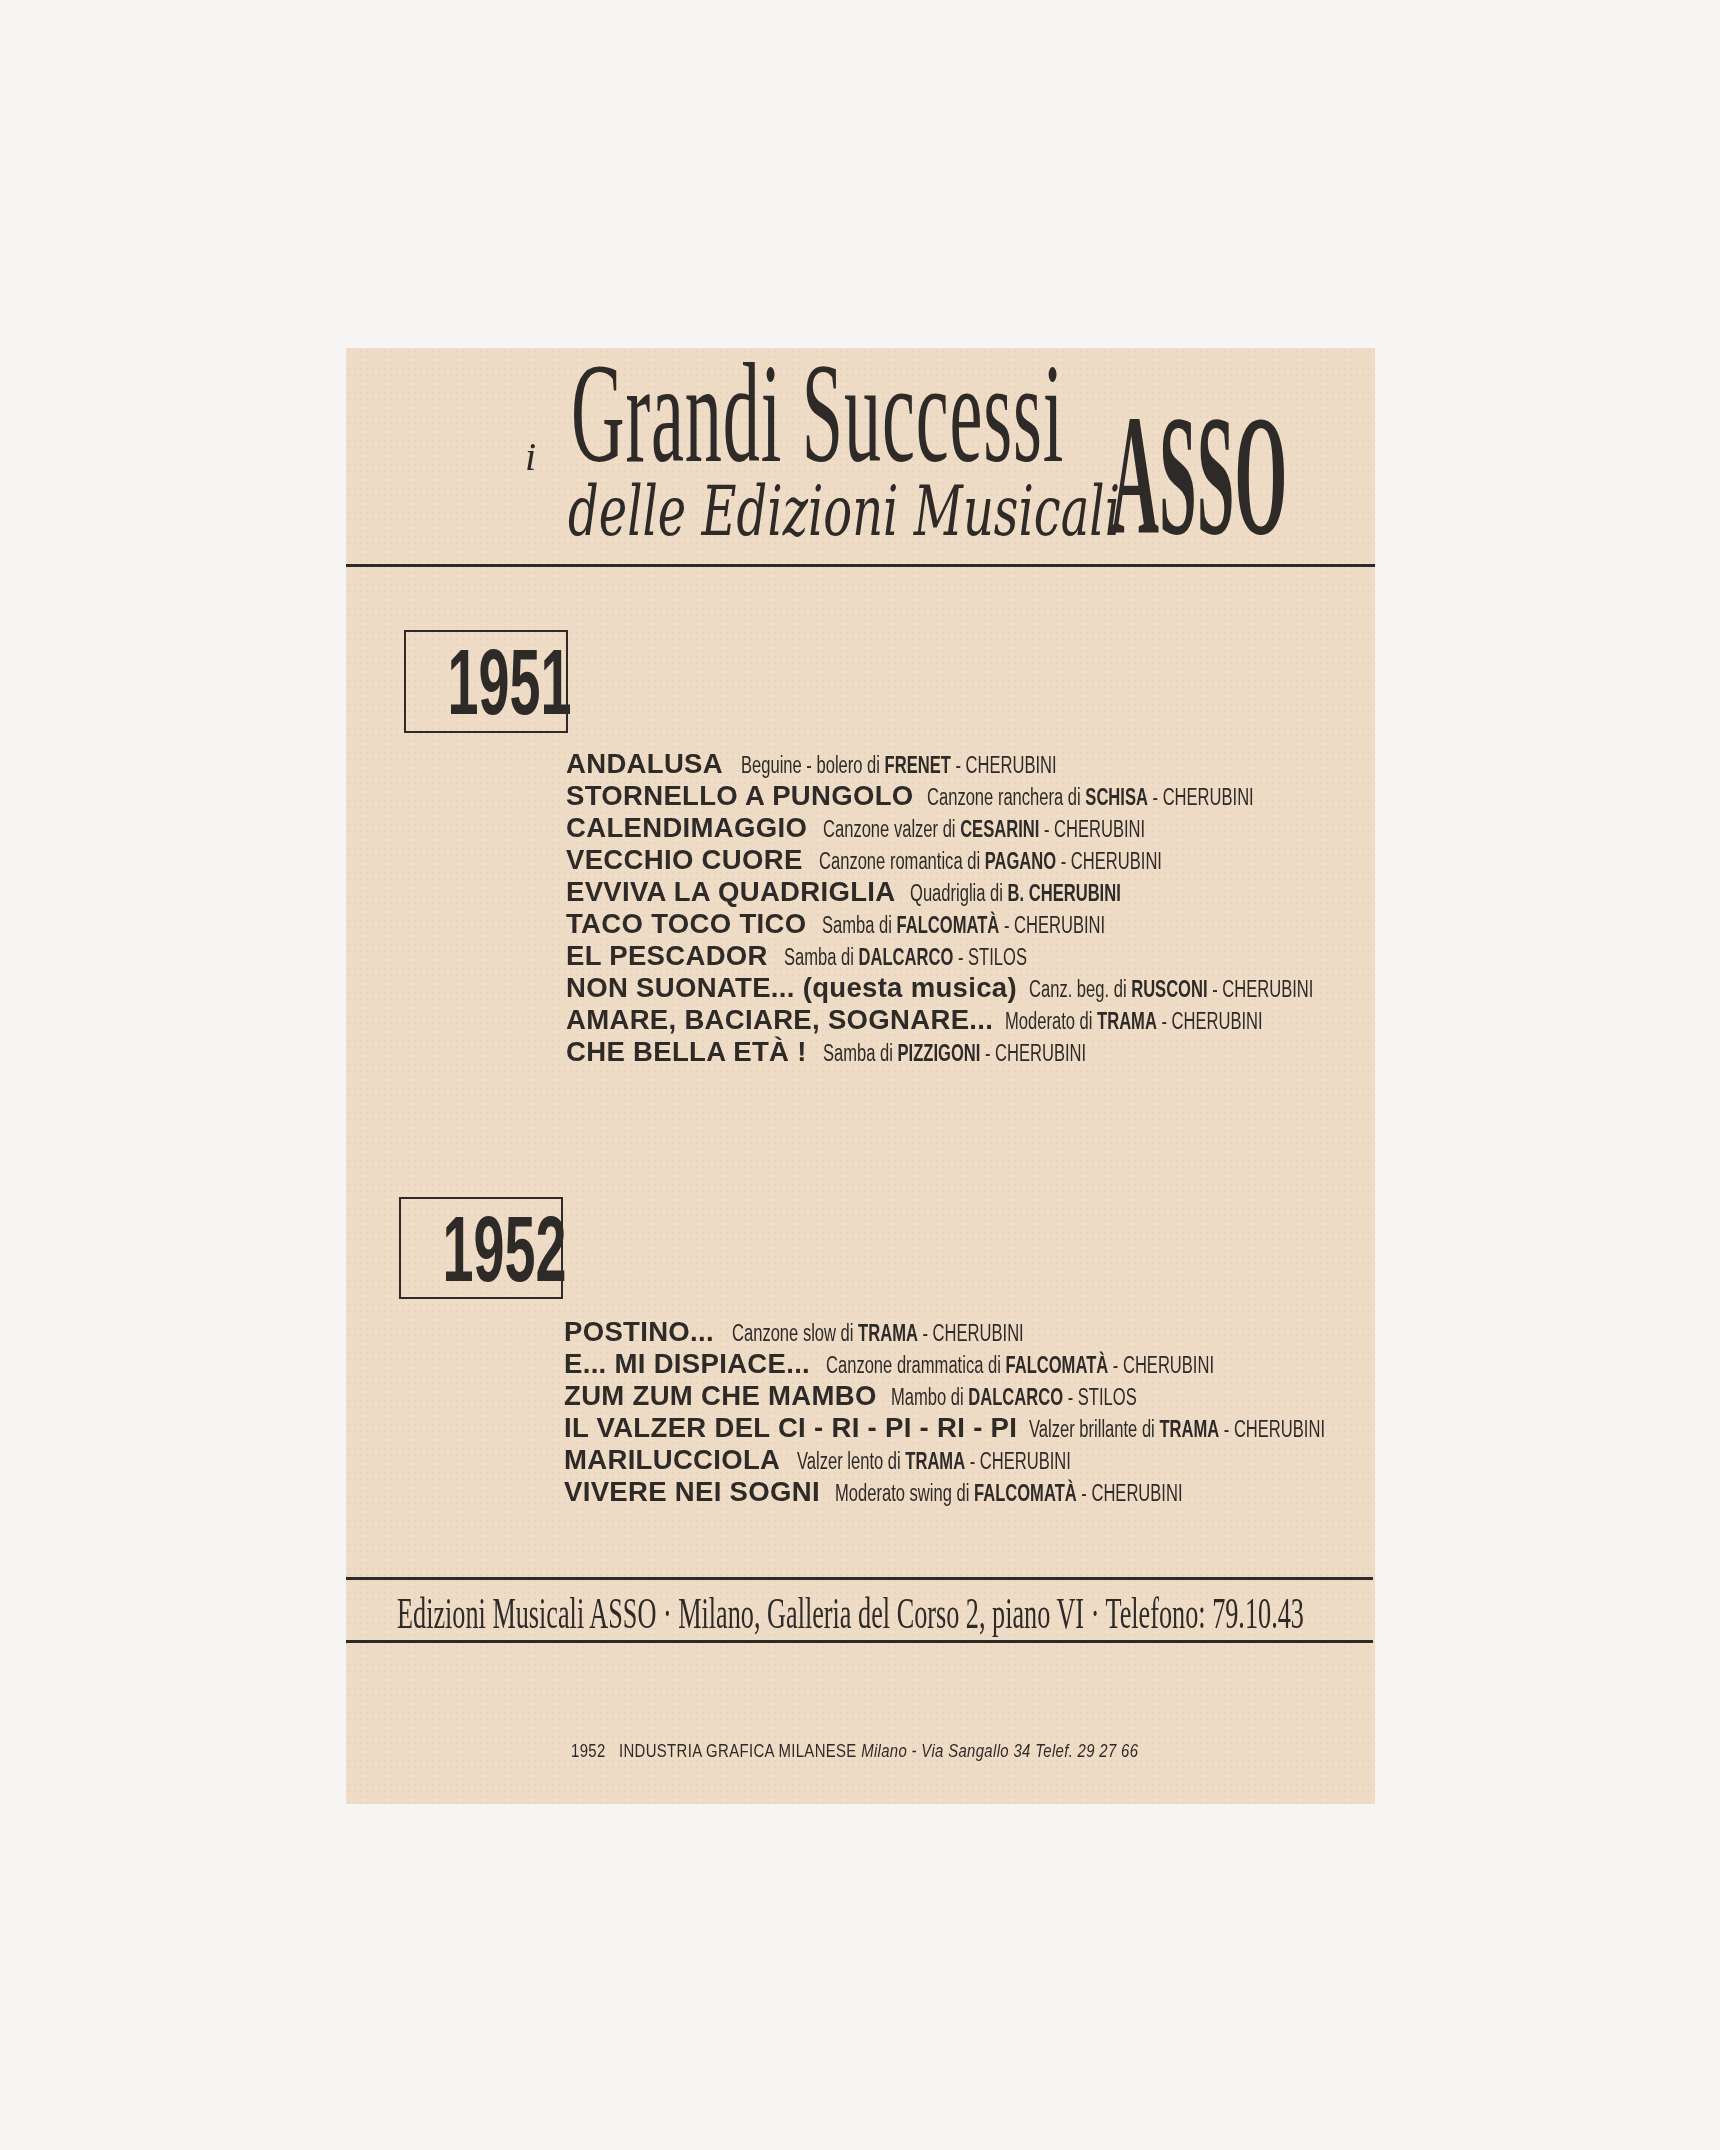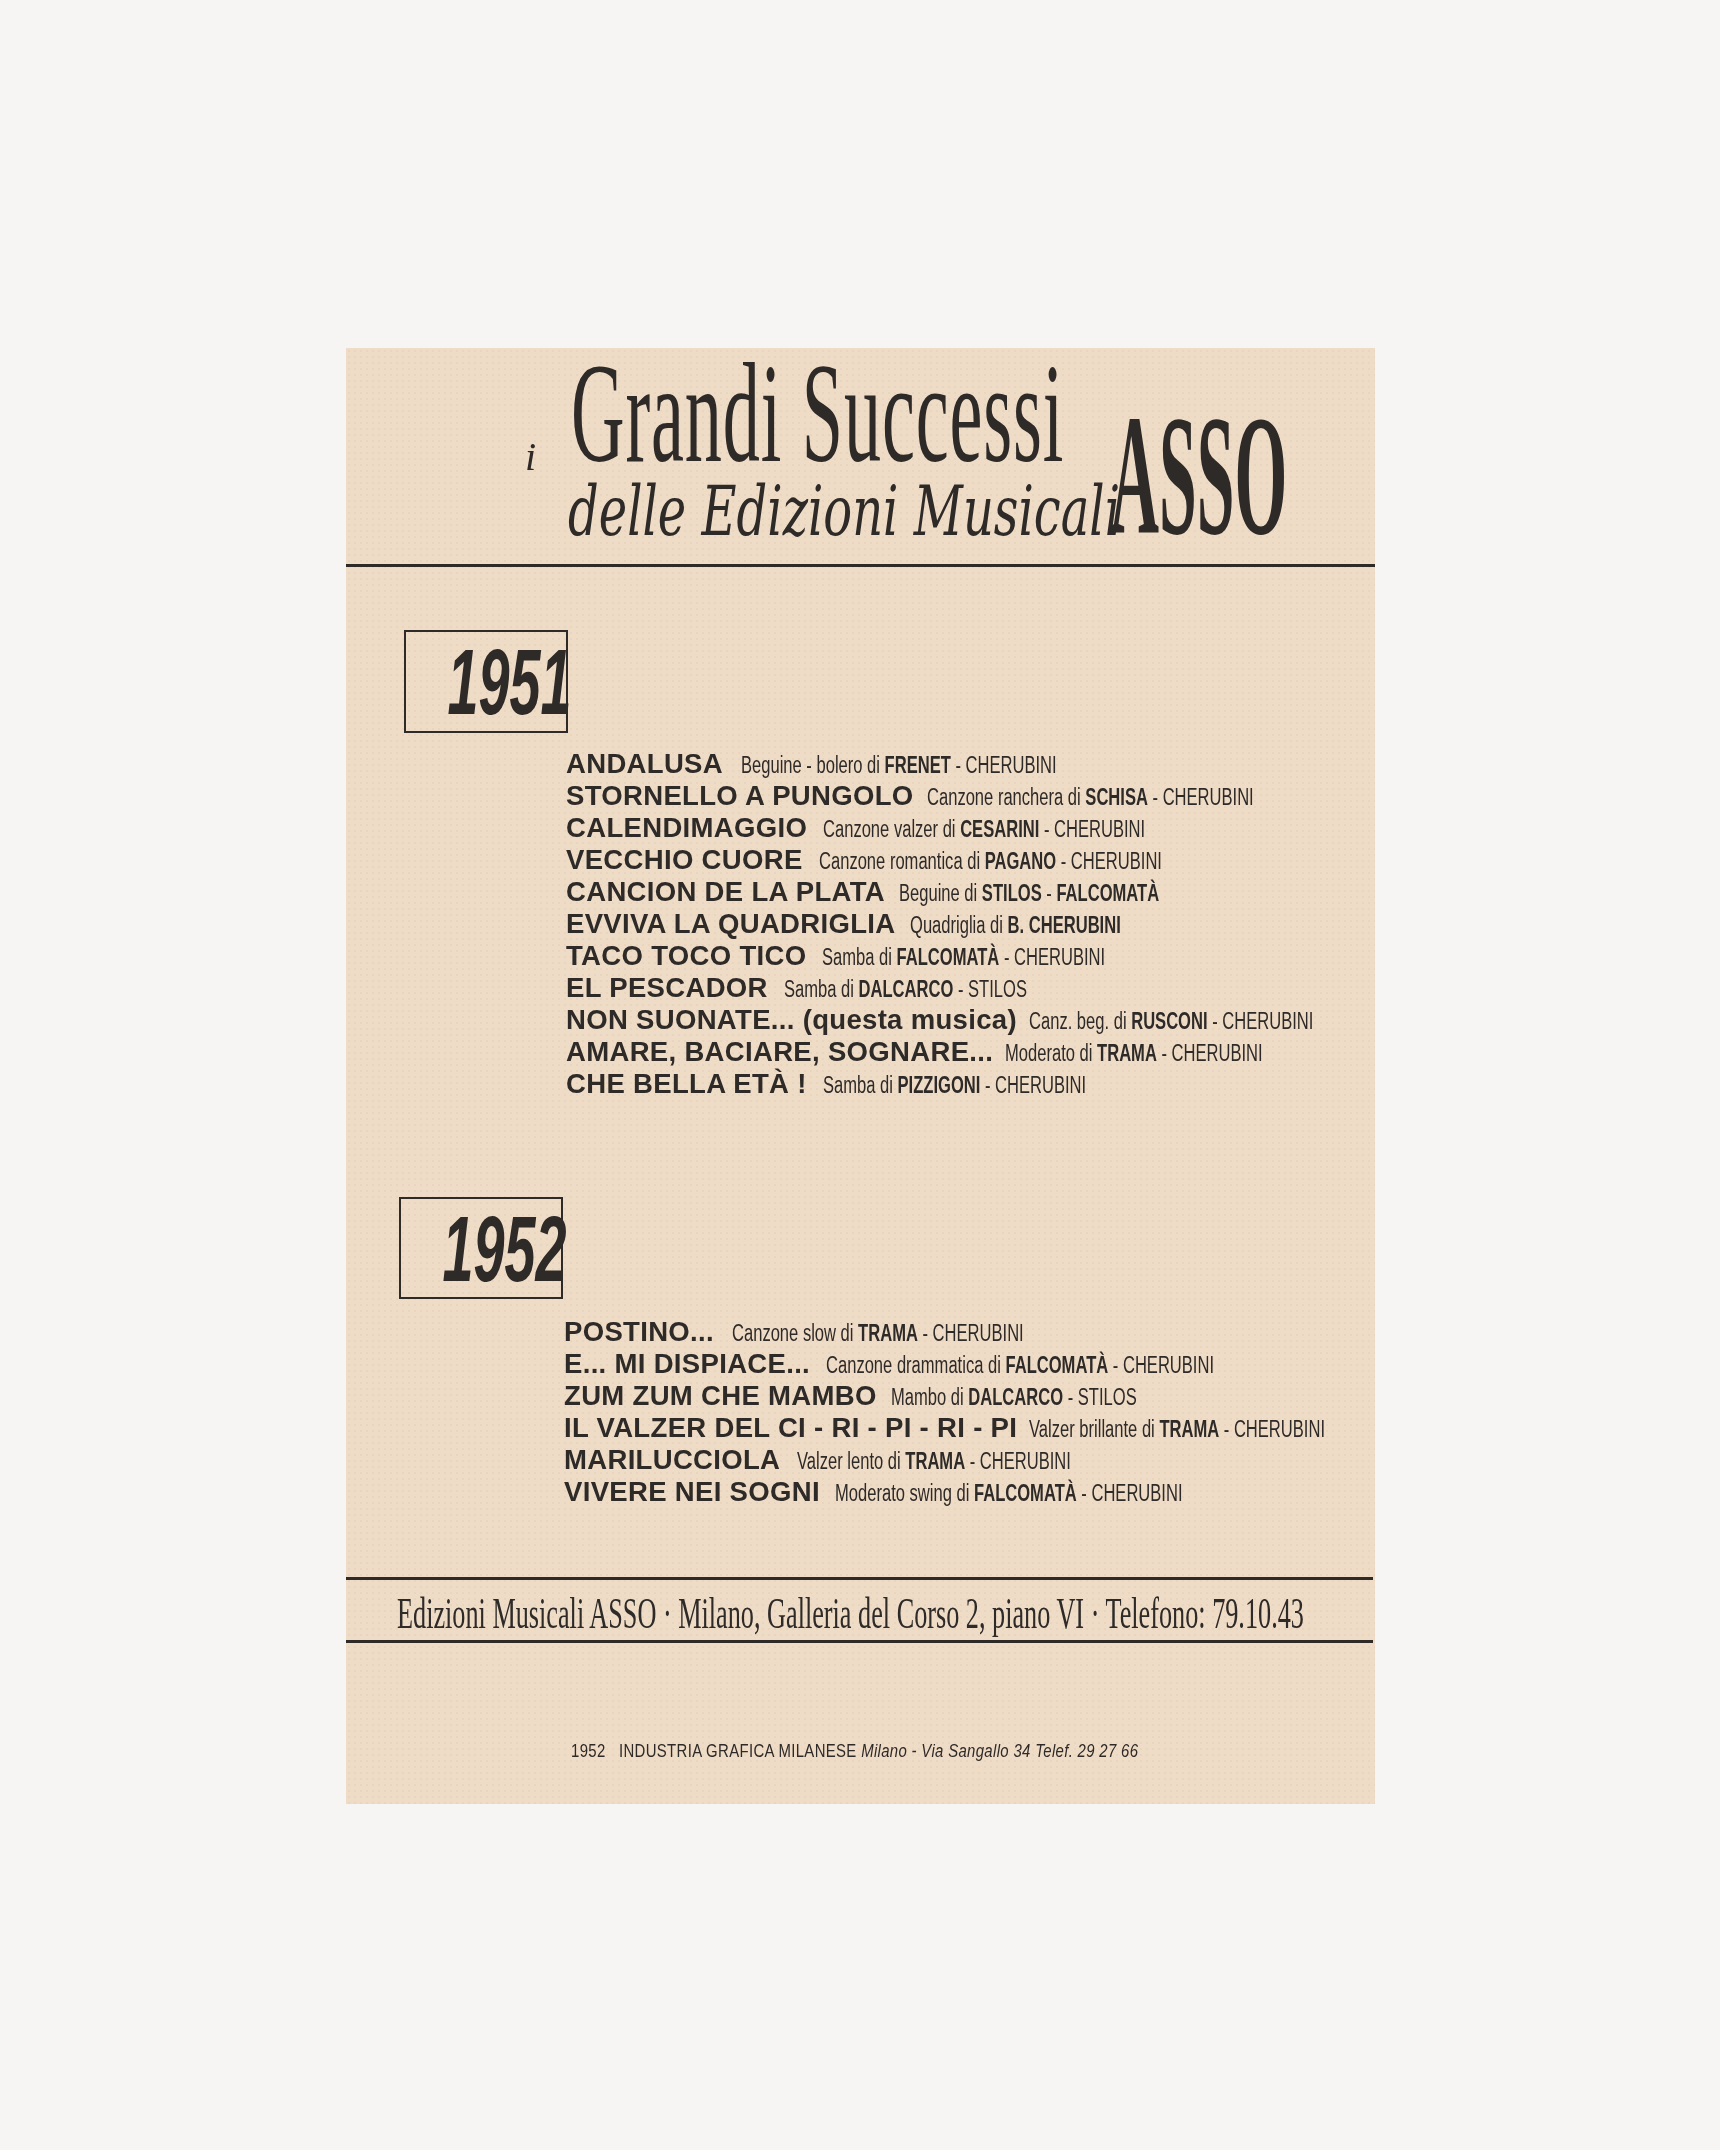--- a/index.html
+++ b/index.html
@@ -8,21 +8,21 @@
     background-image: radial-gradient(rgba(120,90,60,0.05) 0.9px, transparent 0.9px);
     background-size: 6px 6px; color:#2e2a28; }
   .abs { position:absolute; white-space:nowrap; }
   .fit { display:inline-block; transform-origin:0 0; }
   .hdr-i { font-family:"Liberation Serif", serif; font-style:italic; font-size:40px; line-height:1; }
   .hdr-grandi { font-family:"Liberation Serif", serif; font-size:141px; line-height:1; letter-spacing:1.7px; }
   .hdr-delle { font-family:"DejaVu Serif", serif; font-style:italic; font-size:69px; line-height:1; font-weight:normal; }
   .hdr-asso { font-family:"Liberation Serif", serif; font-weight:bold; font-size:172px; line-height:1; }
   .rule { position:absolute; left:0; height:3.4px; background:#2e2a28; }
   .year-box { position:absolute; border:2.6px solid #2e2a28; box-sizing:border-box; }
-  .year-num { position:absolute; left:0; right:0; text-align:center; font-family:"Liberation Sans", sans-serif; font-weight:bold; font-size:93px; line-height:1;font-style:italic; }
+  .year-num { position:absolute; left:0; right:0; text-align:center; font-family:"Liberation Sans", sans-serif; font-weight:bold; font-size:93px; line-height:1; }
   .year-num span { display:inline-block; transform:scaleX(0.6); transform-origin:50% 0; }
   .list { position:absolute; font-family:"Liberation Sans", sans-serif; }
   .row { height:32px; line-height:32px; white-space:nowrap; font-size:27px; }
   .row-title { font-weight:bold; font-size:27px; letter-spacing:0.3px; display:inline-block; vertical-align:baseline; transform:scaleX(1.02); transform-origin:0 0; }
   .row-desc { display:inline-block; font-size:23px; transform:scaleX(0.72); transform-origin:0 50%; margin-left:20.6px; vertical-align:baseline; }
   .row-desc b { font-weight:bold; }
   .footer-addr { font-family:"Liberation Serif", serif; font-size:45px; line-height:1; }
   .printer { font-family:"Liberation Sans", sans-serif; font-size:18px; line-height:1; letter-spacing:0.4px; }
   .printer i { font-style:italic; }
 </style>
@@ -46,21 +46,20 @@
   <div class="rule" style="top:216px; width:1029px;"></div>
 
   <div class="year-box" style="left:58px; top:282px; width:164px; height:103px;">
     <div class="year-num" style="top:4.3px;"><span>1951</span></div>
   </div>
   <div class="list" id="list-0" style="left:220px; top:400px;">
       <div class="row"><span class="row-title">ANDALUSA</span><span class="row-desc"><span>Beguine - bolero di </span><b>FRENET</b><span> - CHERUBINI</span></span></div>
       <div class="row"><span class="row-title">STORNELLO A PUNGOLO</span><span class="row-desc"><span>Canzone ranchera di </span><b>SCHISA</b><span> - CHERUBINI</span></span></div>
       <div class="row"><span class="row-title">CALENDIMAGGIO</span><span class="row-desc"><span>Canzone valzer di </span><b>CESARINI</b><span> - CHERUBINI</span></span></div>
       <div class="row"><span class="row-title">VECCHIO CUORE</span><span class="row-desc"><span>Canzone romantica di </span><b>PAGANO</b><span> - CHERUBINI</span></span></div>
-      <div class="row"><span class="row-title">CANCION DE LA PLATA</span><span class="row-desc"><span>Beguine di </span><b>STILOS</b><span> - </span><b>FALCOMATÀ</b></span></div>
       <div class="row"><span class="row-title">EVVIVA LA QUADRIGLIA</span><span class="row-desc"><span>Quadriglia di </span><b>B. CHERUBINI</b></span></div>
       <div class="row"><span class="row-title">TACO TOCO TICO</span><span class="row-desc"><span>Samba di </span><b>FALCOMATÀ</b><span> - CHERUBINI</span></span></div>
       <div class="row"><span class="row-title">EL PESCADOR</span><span class="row-desc"><span>Samba di </span><b>DALCARCO</b><span> - STILOS</span></span></div>
       <div class="row"><span class="row-title">NON SUONATE... (questa musica)</span><span class="row-desc"><span>Canz. beg. di </span><b>RUSCONI</b><span> - CHERUBINI</span></span></div>
       <div class="row"><span class="row-title">AMARE, BACIARE, SOGNARE...</span><span class="row-desc"><span>Moderato di </span><b>TRAMA</b><span> - CHERUBINI</span></span></div>
       <div class="row"><span class="row-title">CHE BELLA ETÀ !</span><span class="row-desc"><span>Samba di </span><b>PIZZIGONI</b><span> - CHERUBINI</span></span></div>
     </div>
 
   <div class="year-box" style="left:53px; top:849px; width:164px; height:102px;">
     <div class="year-num" style="top:4.3px;"><span>1952</span></div>

